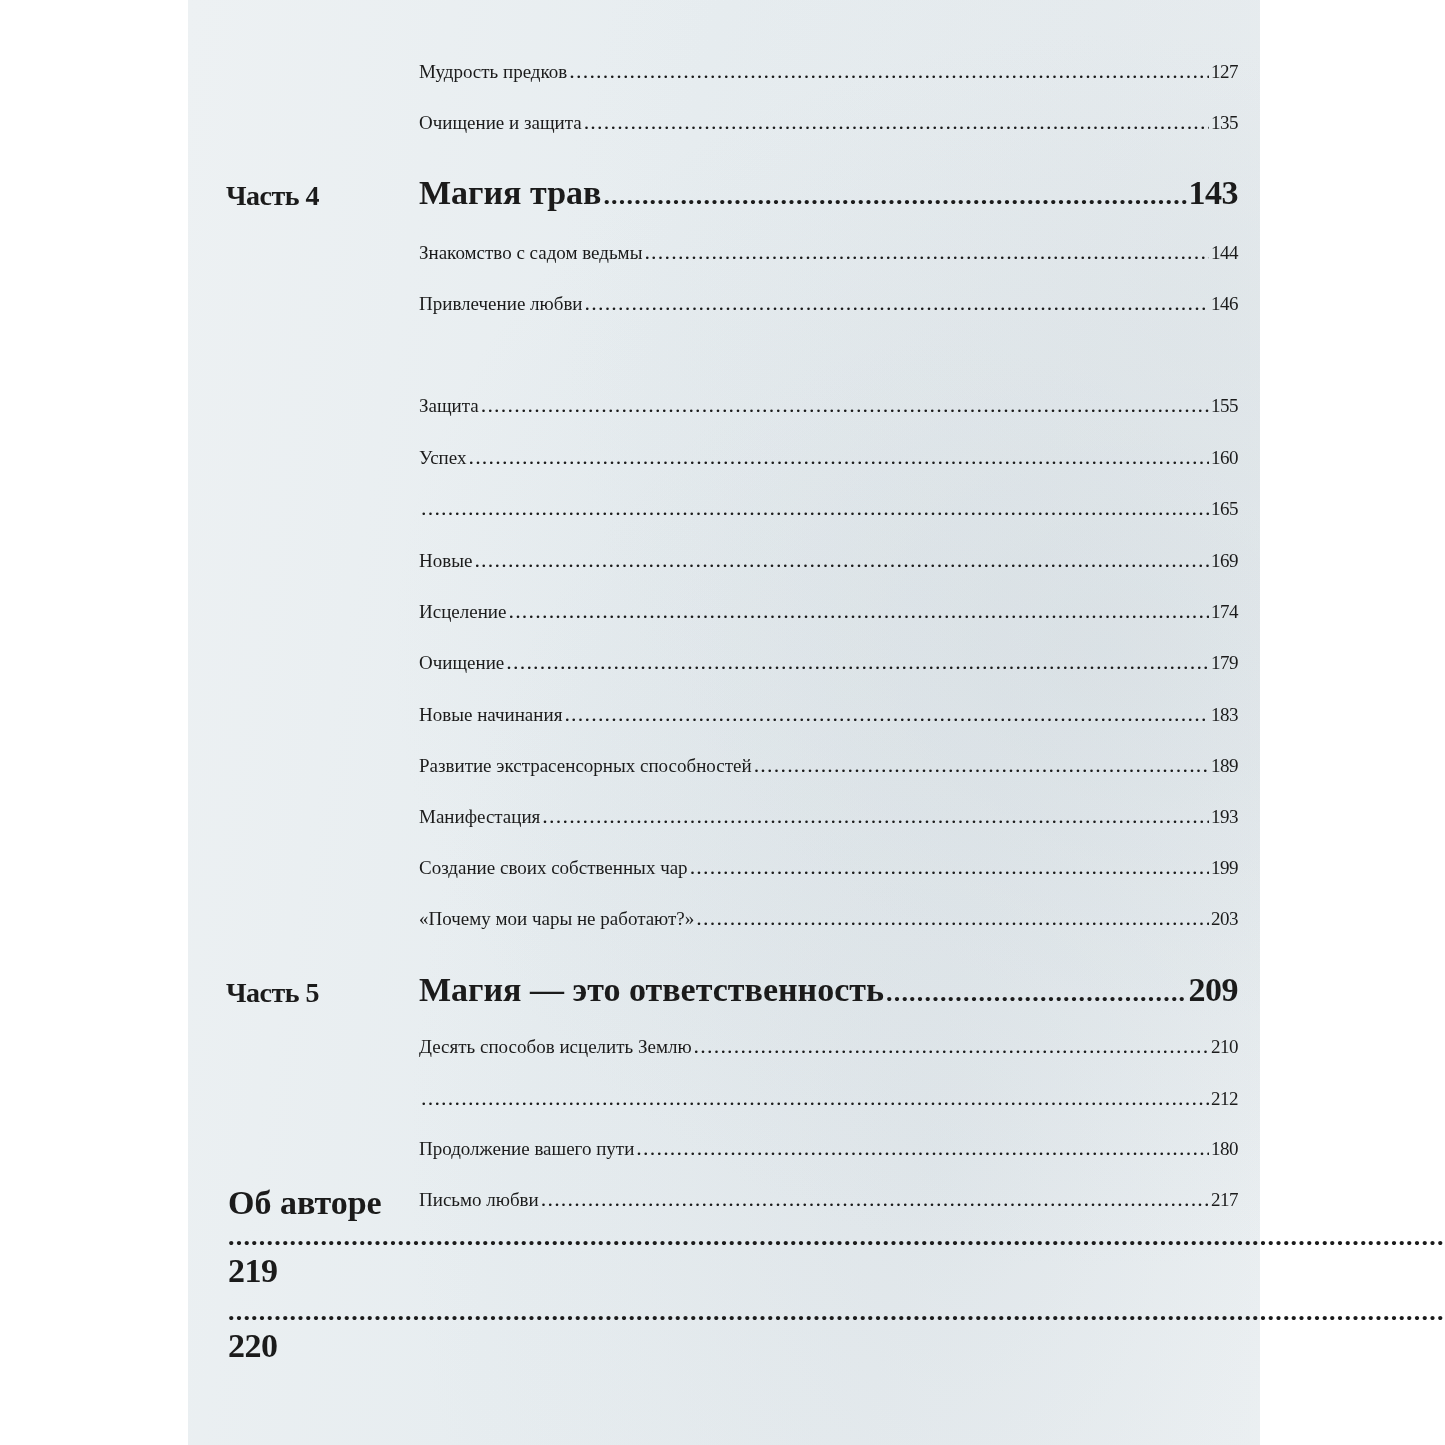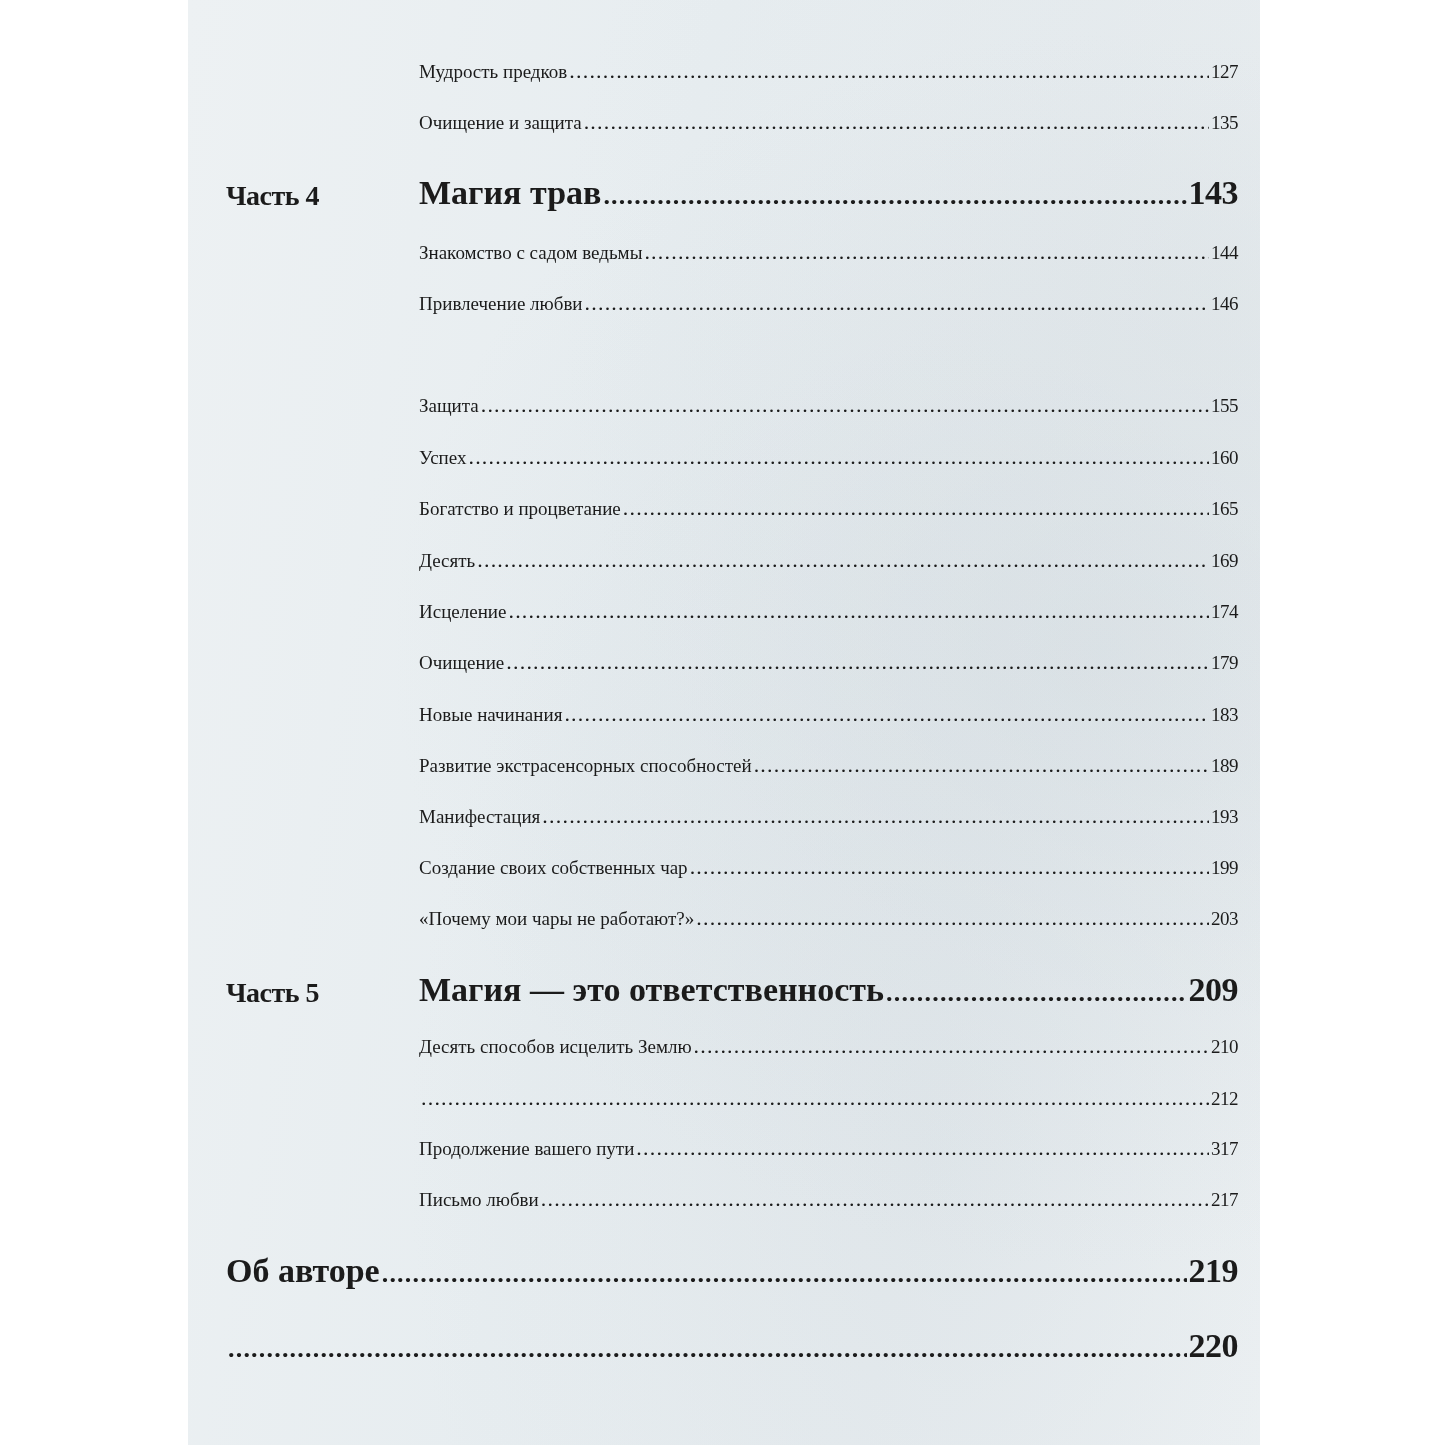--- a/index.html
+++ b/index.html
@@ -38,21 +38,21 @@
     letter-spacing: 1.2px;
   }
   .entry .leader::before {
     content: "................................................................................................................................................................................................................................................................................................";
   }
   .entry .num { white-space: nowrap; letter-spacing: -0.5px; }
   .sub .entry { left: 231px; font-size: 19px; }
   .sub .entry .leader { font-size: 22px; }
   .head .entry { left: 231px; font-size: 34px; font-weight: bold; }
   .head .entry .leader { font-size: 26px; }
-  .top .entry { left: 38px; font-size: 34px; font-weight: bold; }
+  .top .entry { left: 38px; font-size: 34px; font-weight: bold; flex-direction: column; }
   .top .entry .leader { font-size: 26px; }
 </style>
 </head>
 <body>
 
 <div class="page">
 
   <div class="row sub" style="top:50px">
     <div class="entry">
       <span class="title">Мудрость предков</span>
@@ -106,29 +106,28 @@
   <div class="row sub" style="top:436px">
     <div class="entry">
       <span class="title">Успех</span>
       <span class="leader"></span>
       <span class="num">160</span>
     </div>
   </div>
 
   <div class="row sub" style="top:487px">
     <div class="entry">
-      <span class="title">Богатство и процветание</span>
       <span class="leader"></span>
       <span class="num">165</span>
     </div>
   </div>
 
   <div class="row sub" style="top:539px">
     <div class="entry">
-      <span class="title">Десять</span>
+      <span class="title">Новые</span>
       <span class="leader"></span>
       <span class="num">169</span>
     </div>
   </div>
 
   <div class="row sub" style="top:590px">
     <div class="entry">
       <span class="title">Исцеление</span>
       <span class="leader"></span>
       <span class="num">174</span>
@@ -204,21 +203,21 @@
     <div class="entry">
       <span class="leader"></span>
       <span class="num">212</span>
     </div>
   </div>
 
   <div class="row sub" style="top:1127px">
     <div class="entry">
       <span class="title">Продолжение вашего пути</span>
       <span class="leader"></span>
-      <span class="num">317</span>
+      <span class="num">180</span>
     </div>
   </div>
 
   <div class="row sub" style="top:1178px">
     <div class="entry">
       <span class="title">Письмо любви</span>
       <span class="leader"></span>
       <span class="num">217</span>
     </div>
   </div>

